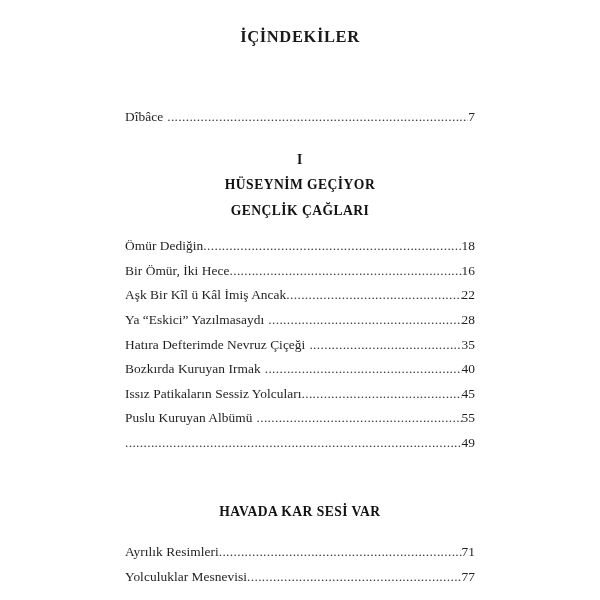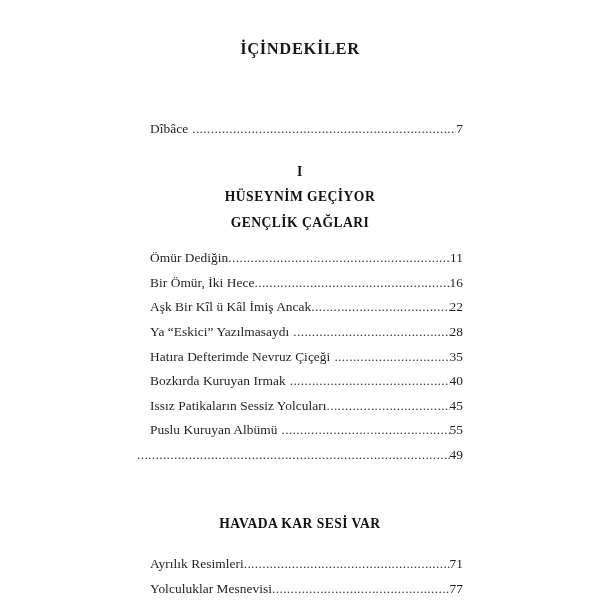--- a/index.html
+++ b/index.html
@@ -13,21 +13,21 @@
     font-family: "Liberation Serif", "DejaVu Serif", serif;
     color: #1a1a1a;
     overflow: hidden;
   }
 
   .page {
     position: relative;
     width: 600px;
     height: 600px;
     box-sizing: border-box;
-    padding: 12px;
+    padding: 0;
   }
 
   
   .toc-title {
     text-align: center;
     font-size: 16.5px;
     font-weight: bold;
     letter-spacing: 0.6px;
     color: #1a1a1a;
     margin: 0;
@@ -49,21 +49,20 @@
     font-size: 13.4px;
     line-height: 1.0;
     color: #1f1f1f;
     white-space: nowrap;
     height: 24.6px;
   }
 
   .entry-title {
     flex: 0 0 auto;
     letter-spacing: 0.05px;
-    margin-left: 13px;
   }
 
   .entry-leader {
     flex: 1 1 auto;
     overflow: hidden;
     margin: 0 0px;
     position: relative;
     height: 1em;
   }
   .entry-leader::after {
@@ -140,21 +139,21 @@
       <div class="sec1-l1-gap"></div>
       <div class="section-line">HÜSEYNİM GEÇİYOR</div>
       <div class="sec1-l2-gap"></div>
       <div class="section-line">GENÇLİK ÇAĞLARI</div>
     </div>
     <div class="sec1-gap-bot"></div>
 
     <div class="entry">
       <span class="entry-title">Ömür Dediğin</span>
       <span class="entry-leader"></span>
-      <span class="entry-page">11</span>
+      <span class="entry-page">18</span>
     </div>
     <div class="entry">
       <span class="entry-title">Bir Ömür, İki Hece</span>
       <span class="entry-leader"></span>
       <span class="entry-page">16</span>
     </div>
     <div class="entry">
       <span class="entry-title">Aşk Bir Kîl ü Kâl İmiş Ancak</span>
       <span class="entry-leader"></span>
       <span class="entry-page">22</span>

